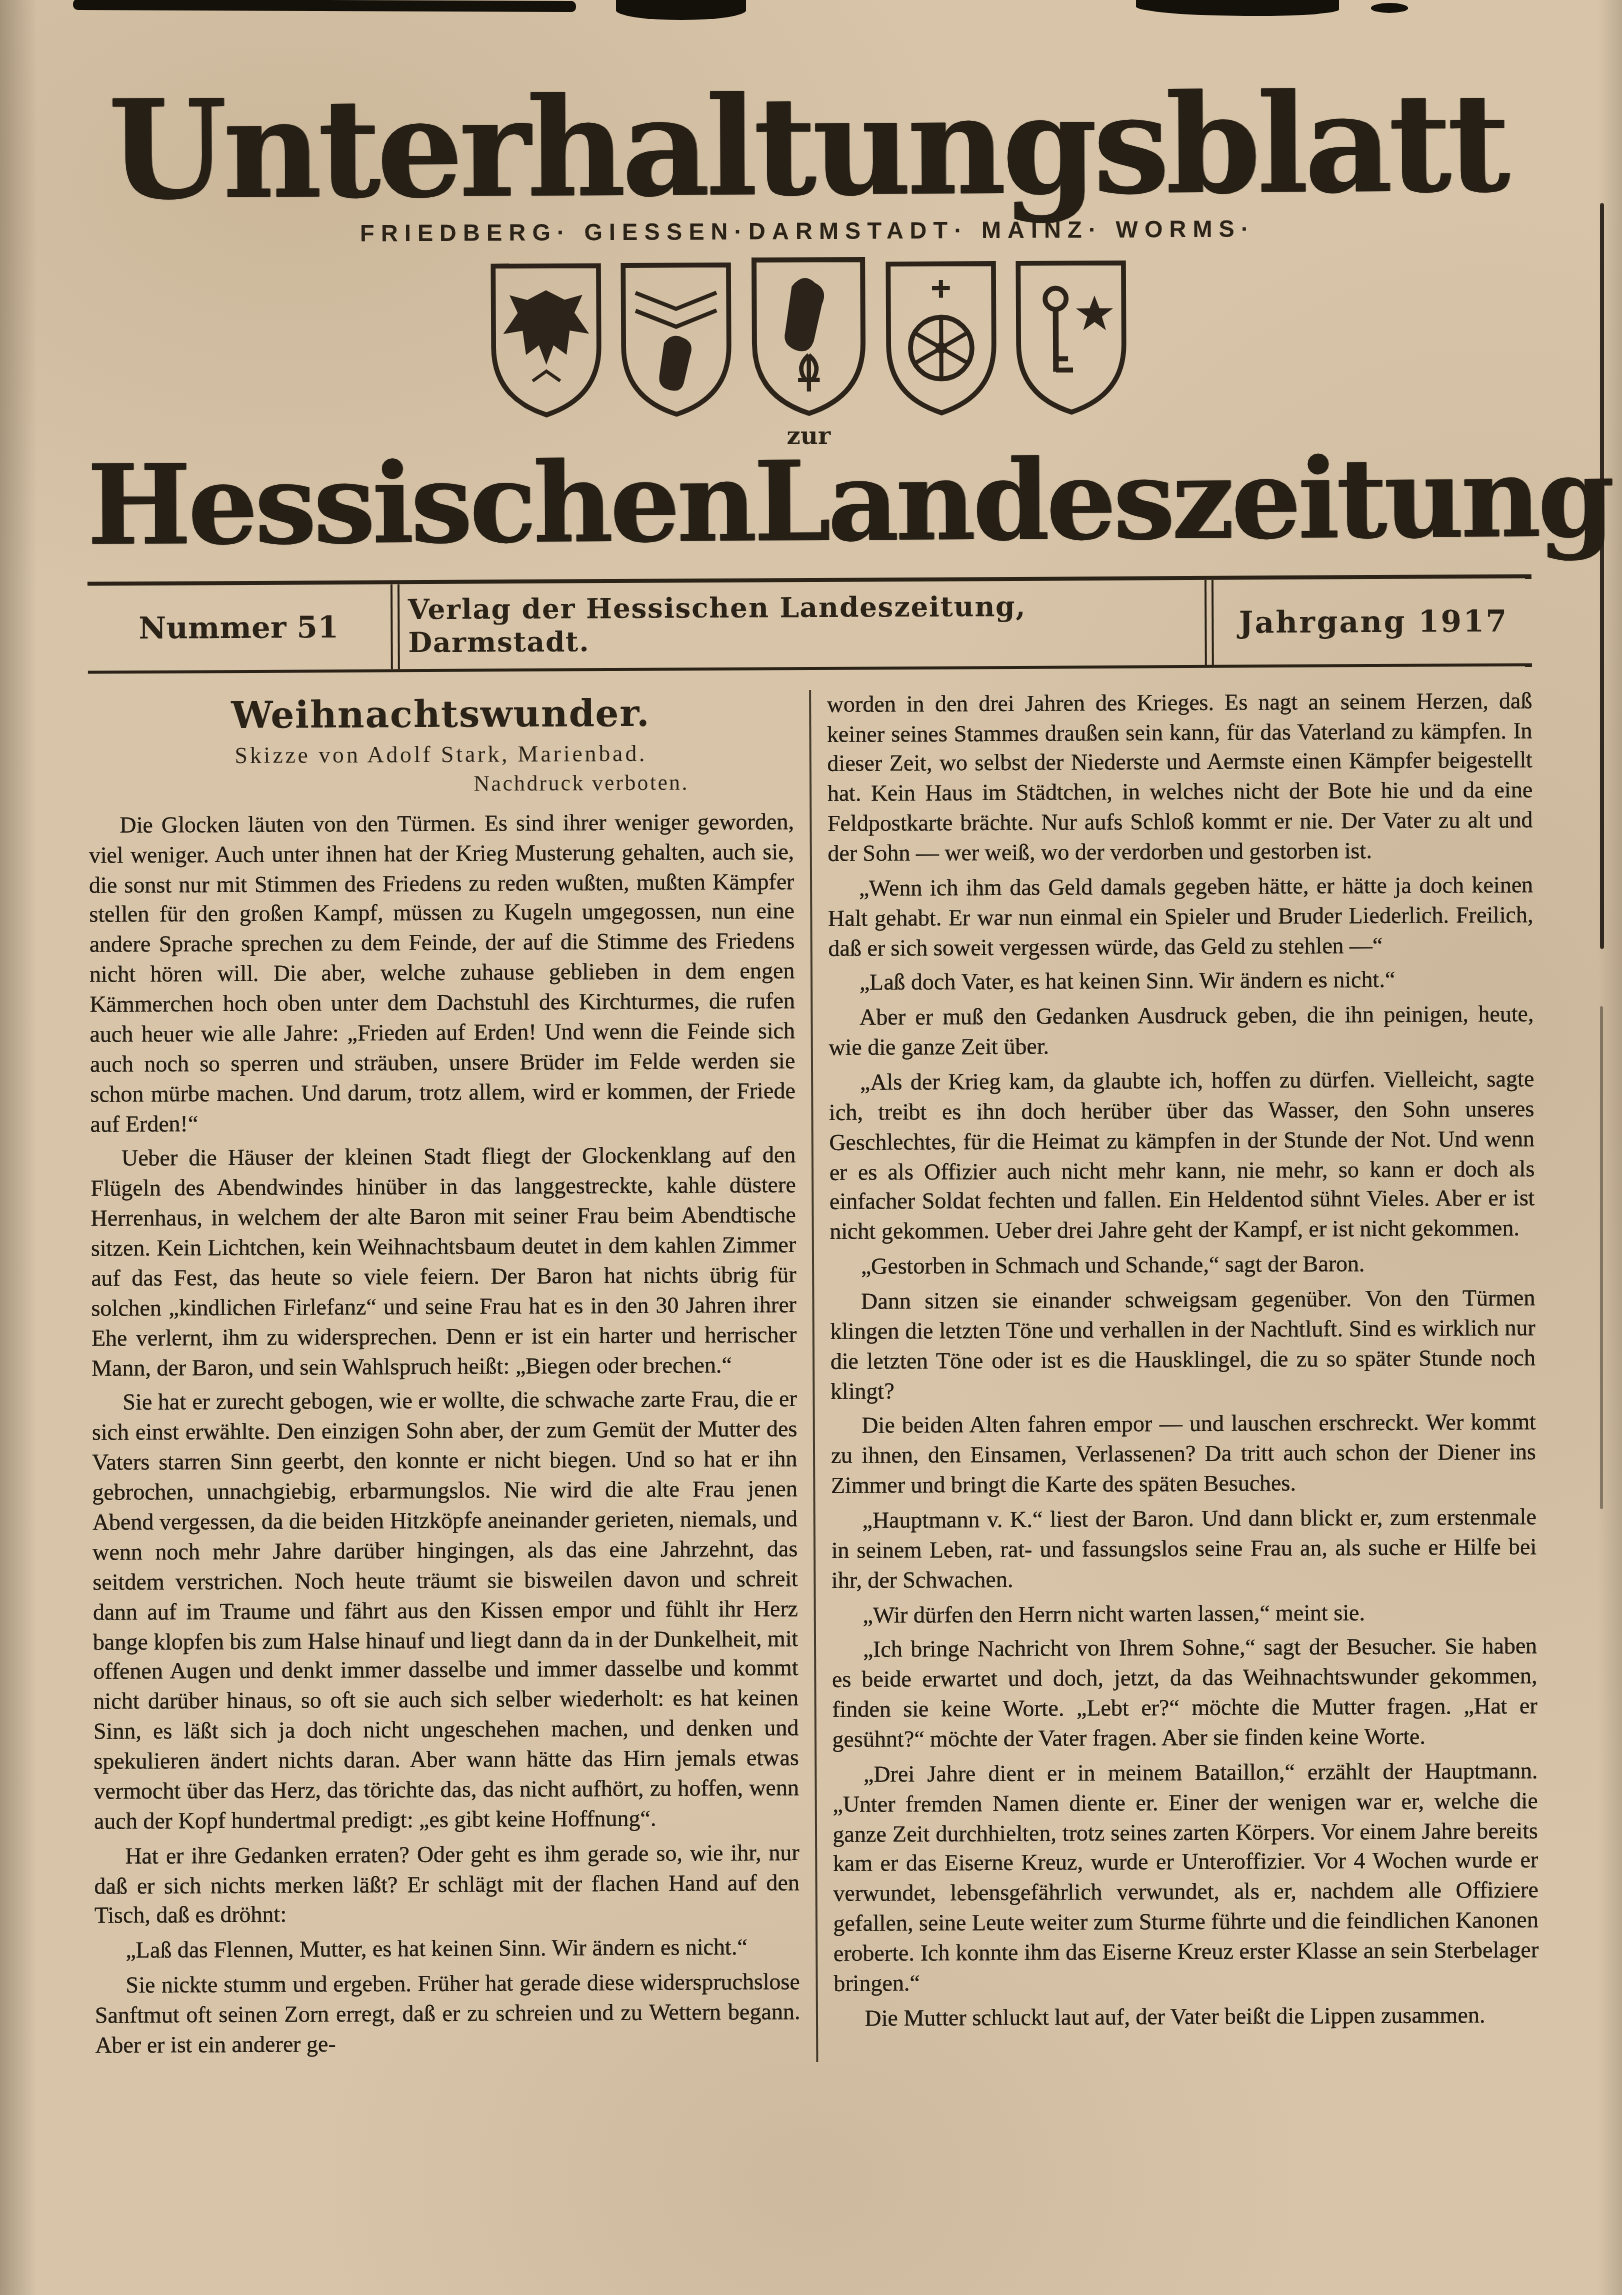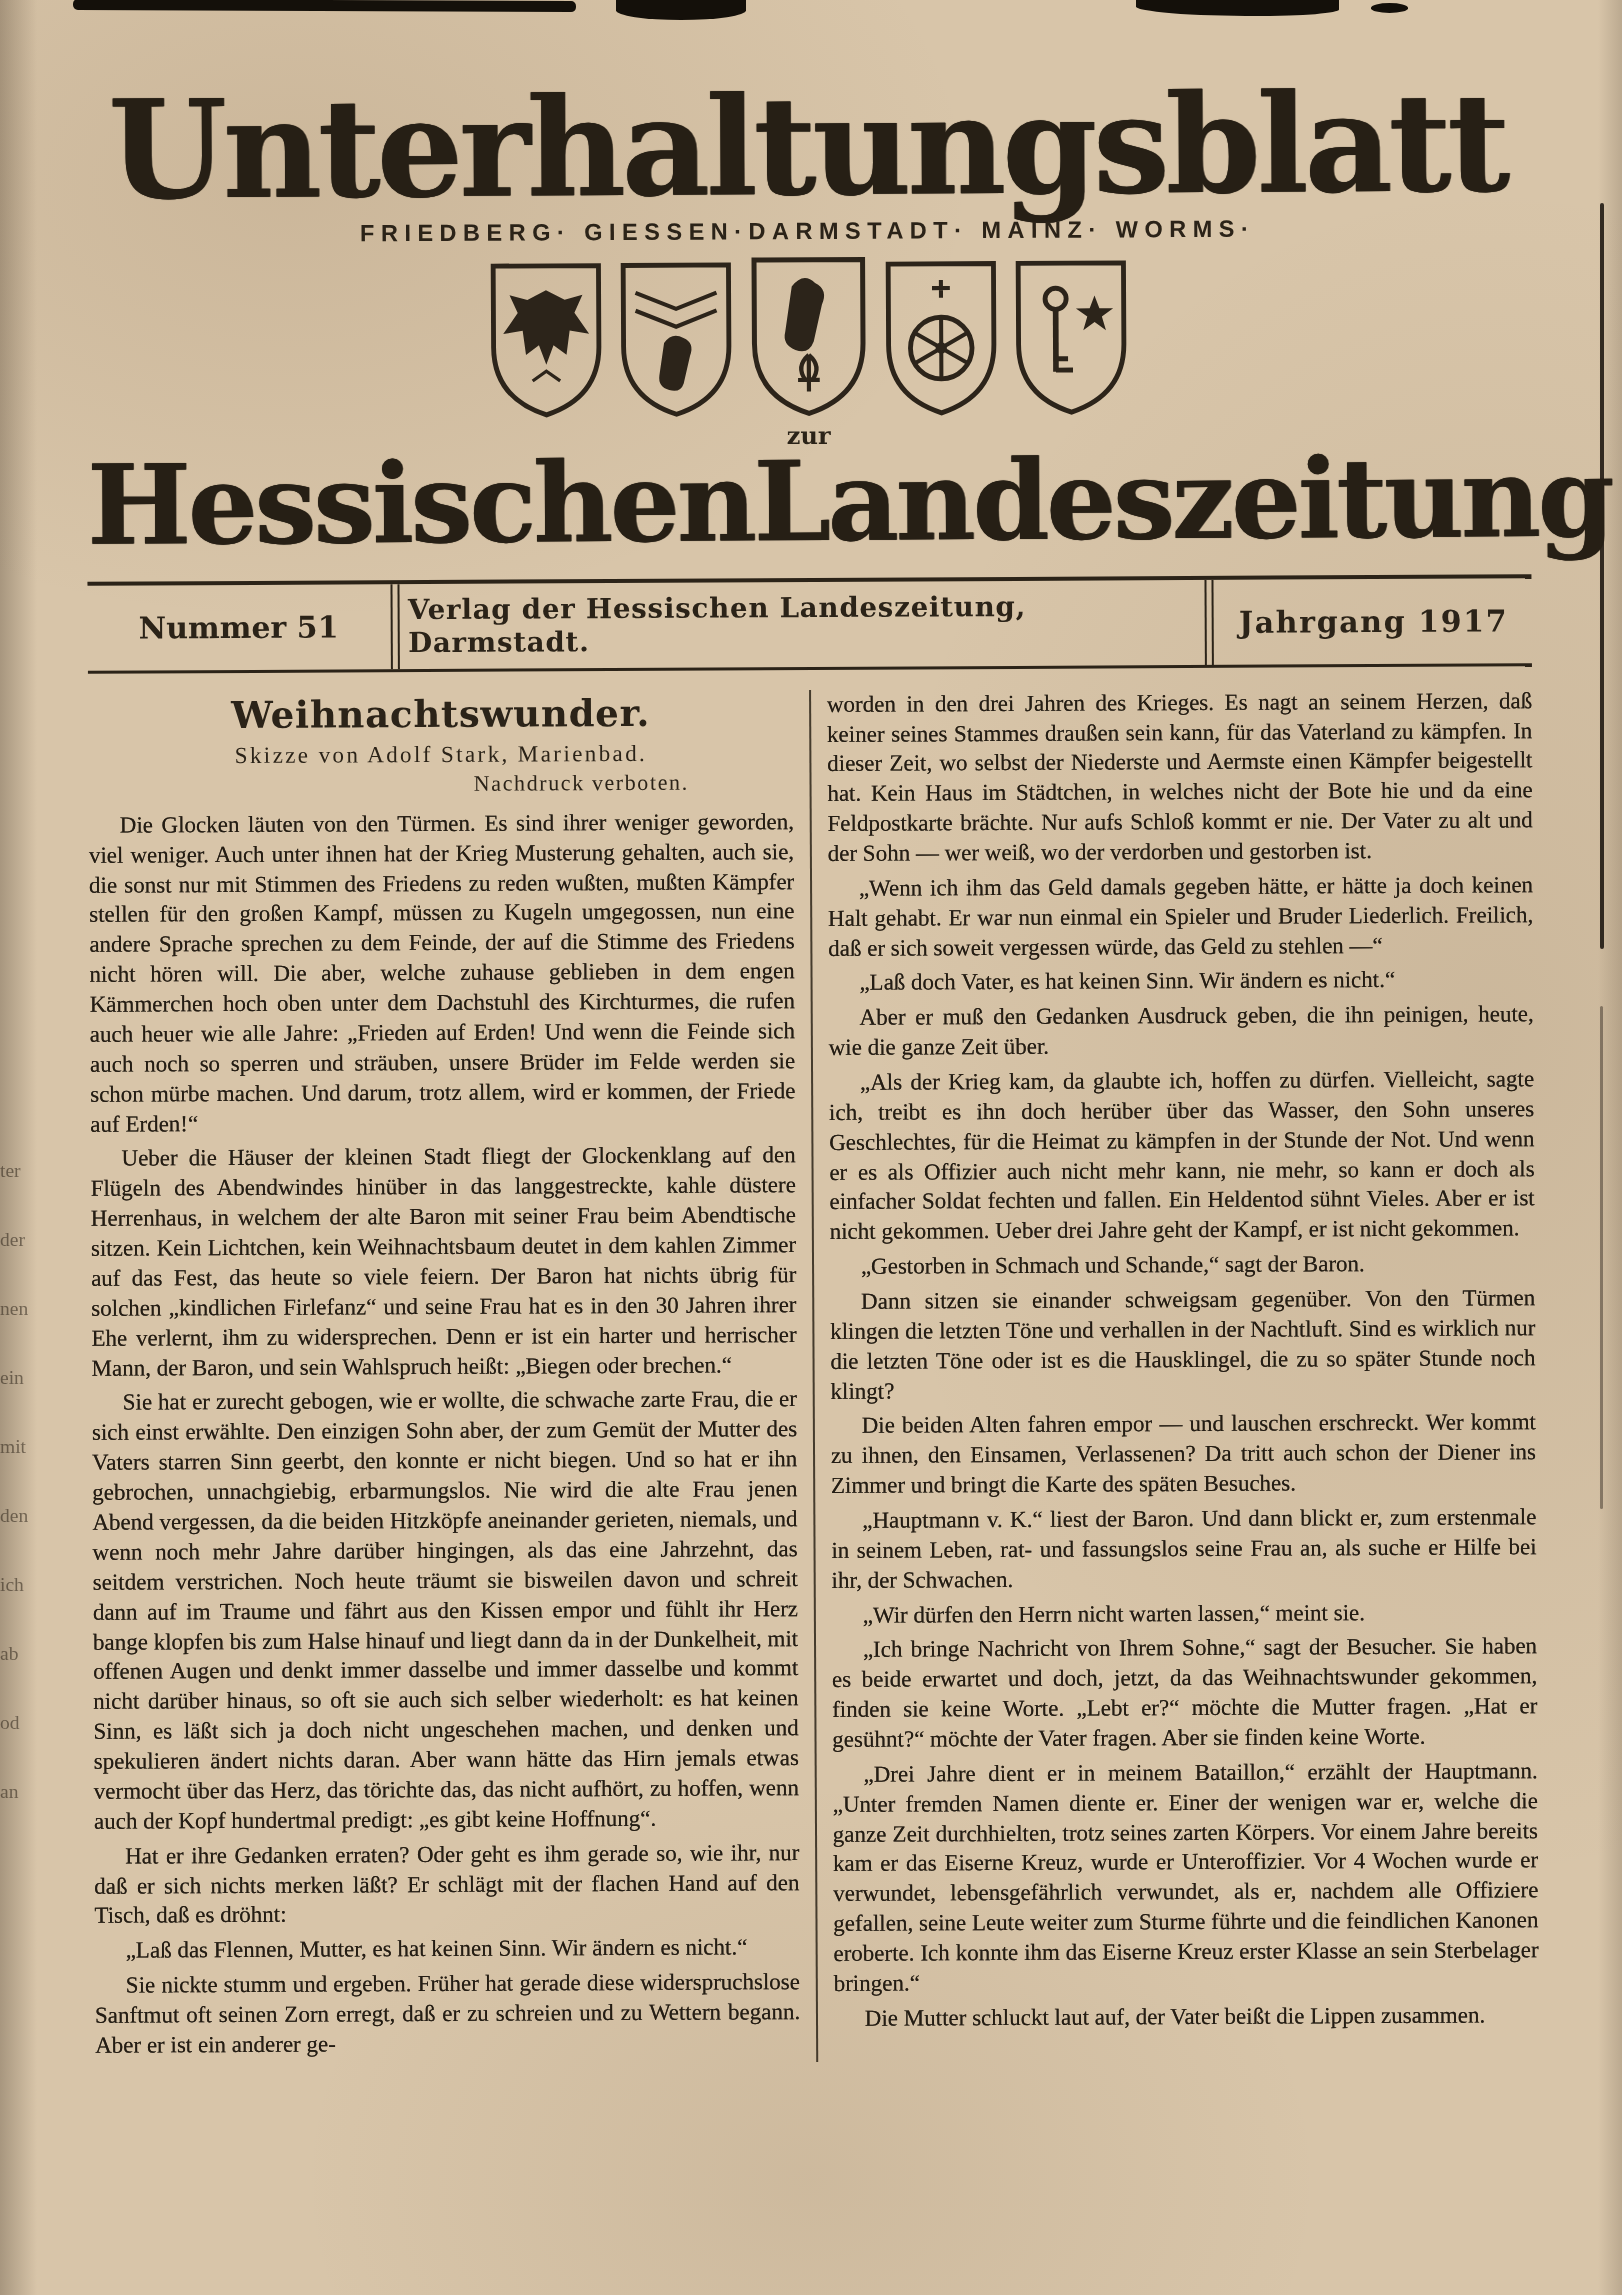--- a/index.html
+++ b/index.html
@@ -157,32 +157,20 @@
 
 <div class="page">
 
   <div class="artifact a-bar1"></div>
   <div class="artifact a-blob1"></div>
   <div class="artifact a-blob2"></div>
   <div class="artifact a-speck"></div>
   <div class="a-rline artifact" style="background:rgba(22,16,10,.85);"></div>
   <div class="a-rline2 artifact" style="background:rgba(22,16,10,.4);"></div>
 
-  <div class="edge-frags">
-      <span>ter</span>
-      <span>der</span>
-      <span>nen</span>
-      <span>ein</span>
-      <span>mit</span>
-      <span>den</span>
-      <span>ich</span>
-      <span>ab</span>
-      <span>od</span>
-      <span>an</span>
-    </div>
 
   <div class="content">
 
     <div class="masthead">
       <div class="mast-title">Unterhaltungsblatt</div>
       <div class="mast-cities">FRIEDBERG· GIESSEN·DARMSTADT· MAINZ· WORMS·</div>
 
       <div class="shield-row">
 
         <svg class="shield" width="122" height="162" viewBox="0 0 150 200">

